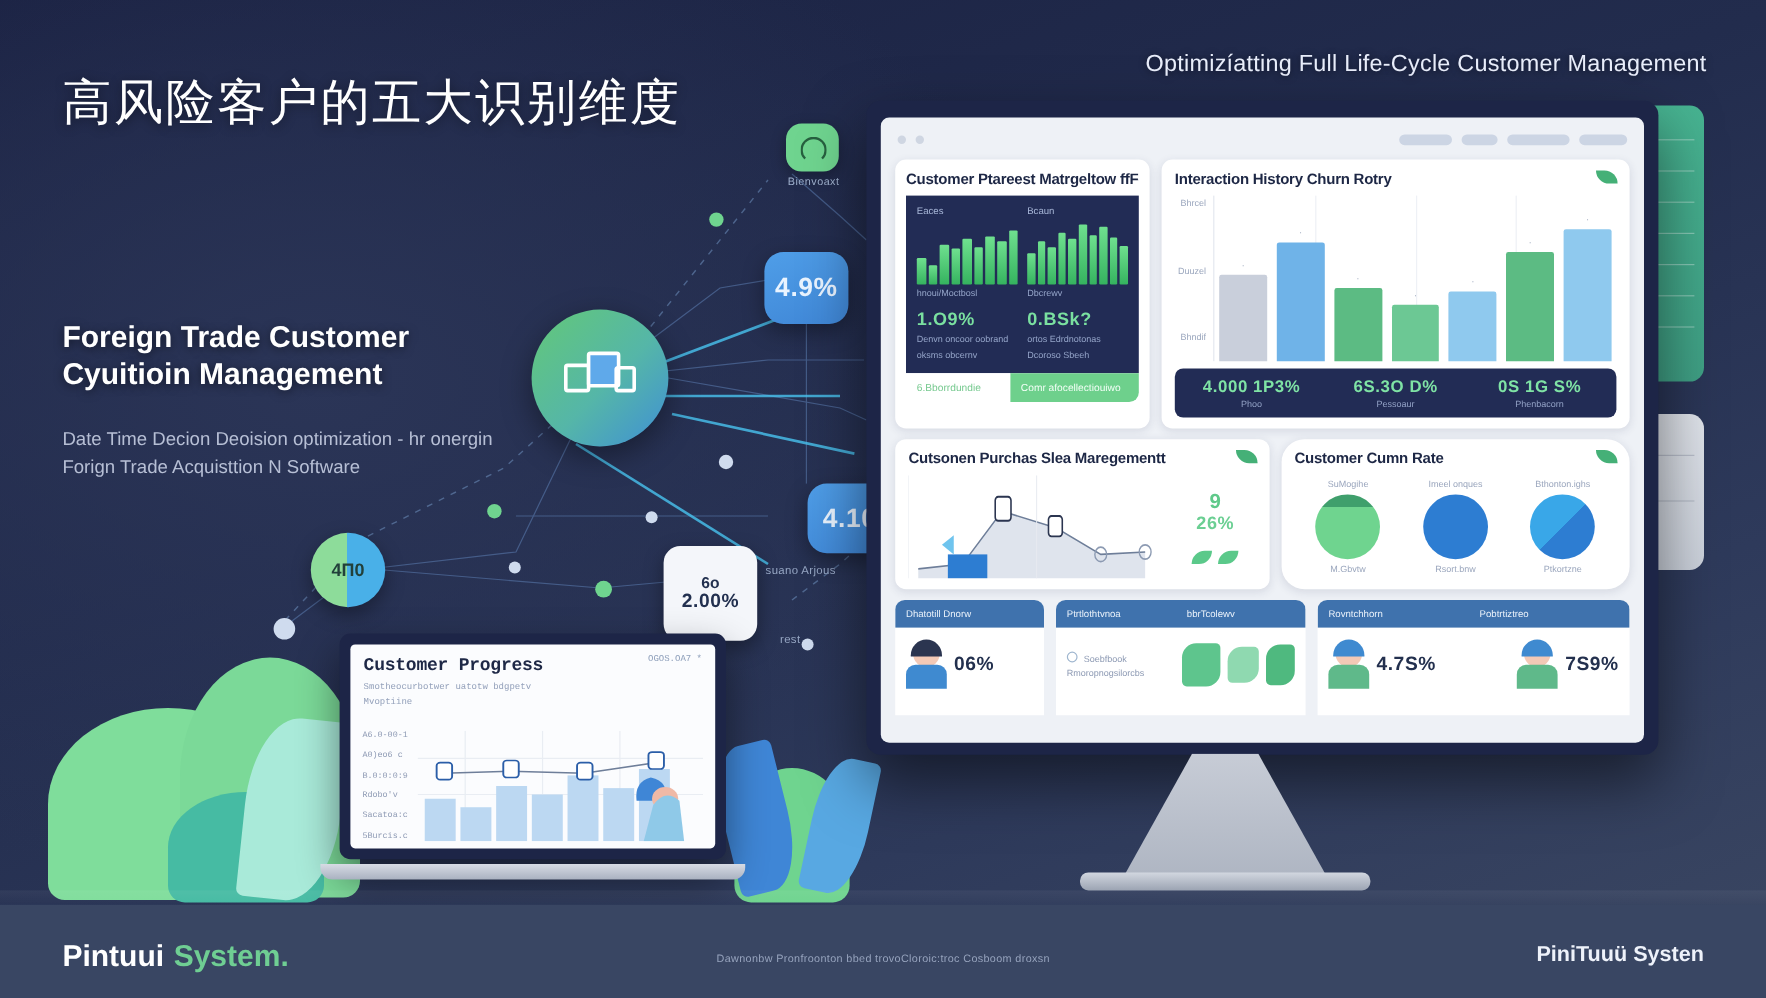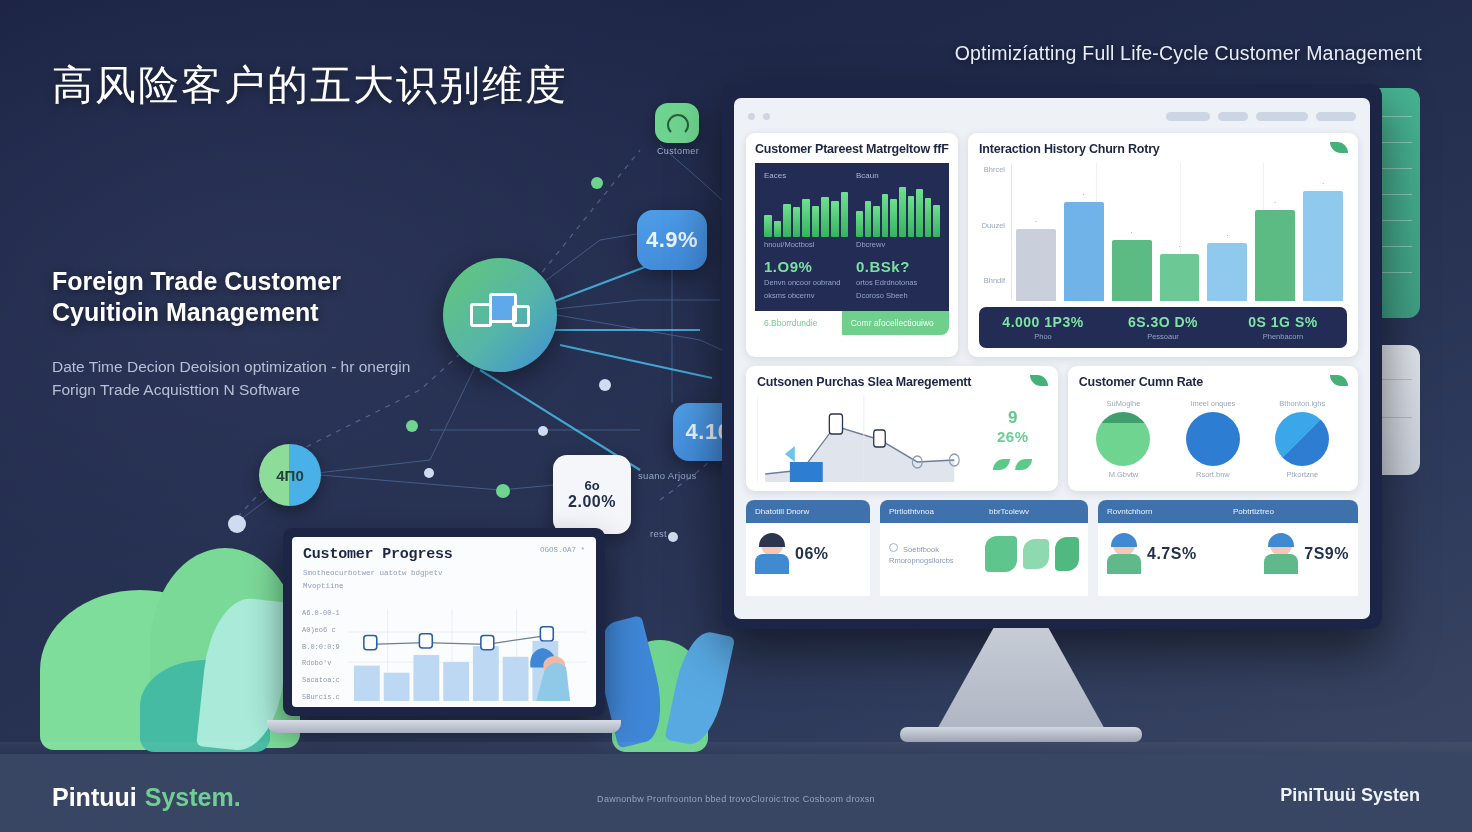--- a/index.html
+++ b/index.html
@@ -210,21 +210,21 @@
   #card-purchase { flex: 1.08; }
   .area-row { display:flex; align-items:center; gap:8px; height: 86px; }
   .area-chart { flex:1; position:relative; height:100%; }
   .kpi { width: 68px; text-align:center; }
   .kpi .k1 { font-size: 17px; color:#5fc98a; font-weight:600; }
   .kpi .k2 { font-size: 15px; color:#6bcf93; font-weight:700; letter-spacing:.5px; }
   .kpi .leafs { margin-top: 14px; display:flex; gap:5px; justify-content:center; }
   .kpi .leafs i { width:17px; height:11px; background:#5bc98a; border-radius: 11px 0 11px 0; display:block; }
 
   
-  #card-churn { flex: 1; }
+  #card-churn { flex: 1; border-radius: 19px; }
   .pies { display:flex; justify-content:space-around; align-items:center; height: 86px; }
   .pie-col { text-align:center; }
   .pie-col .plbl { font-size: 7.5px; color:#9aa6bd; margin-bottom:4px; }
   .pie { width: 54px; height: 54px; border-radius:50%; margin: 0 auto; }
   .pie-col .pfoot { font-size: 7.5px; color:#9aa6bd; margin-top:4px; }
 
   
   .mon-bottom { display:flex; gap:10px; }
   .bw { background:#fff; border-radius: 8px 8px 0 0; overflow:hidden; position:relative; height: 96px; }
   .bw-head { background:#3f72ad; color:#eaf2fb; font-size:8px; display:flex; padding: 7px 9px; gap:10px; }
@@ -352,21 +352,21 @@
 
   <div class="hub">
     <div class="glyph">
       <div class="gbox b1"></div>
         <div class="gbox b2"></div>
         <div class="gbox b3"></div>
     </div>
   </div>
 
   <div class="chip-green"></div>
-  <div class="chip-label">Customer</div>
+  <div class="chip-label">Bienvoaxt</div>
 
   <div class="badge-blue" id="badge-49">4.9%</div>
   <div class="badge-blue" id="badge-410">4.10</div>
 
   <div class="badge-white">
     <div class="l1">6o</div>
     <div class="l2">2.00%</div>
   </div>
 
   <div class="badge-circle">4П0</div>

